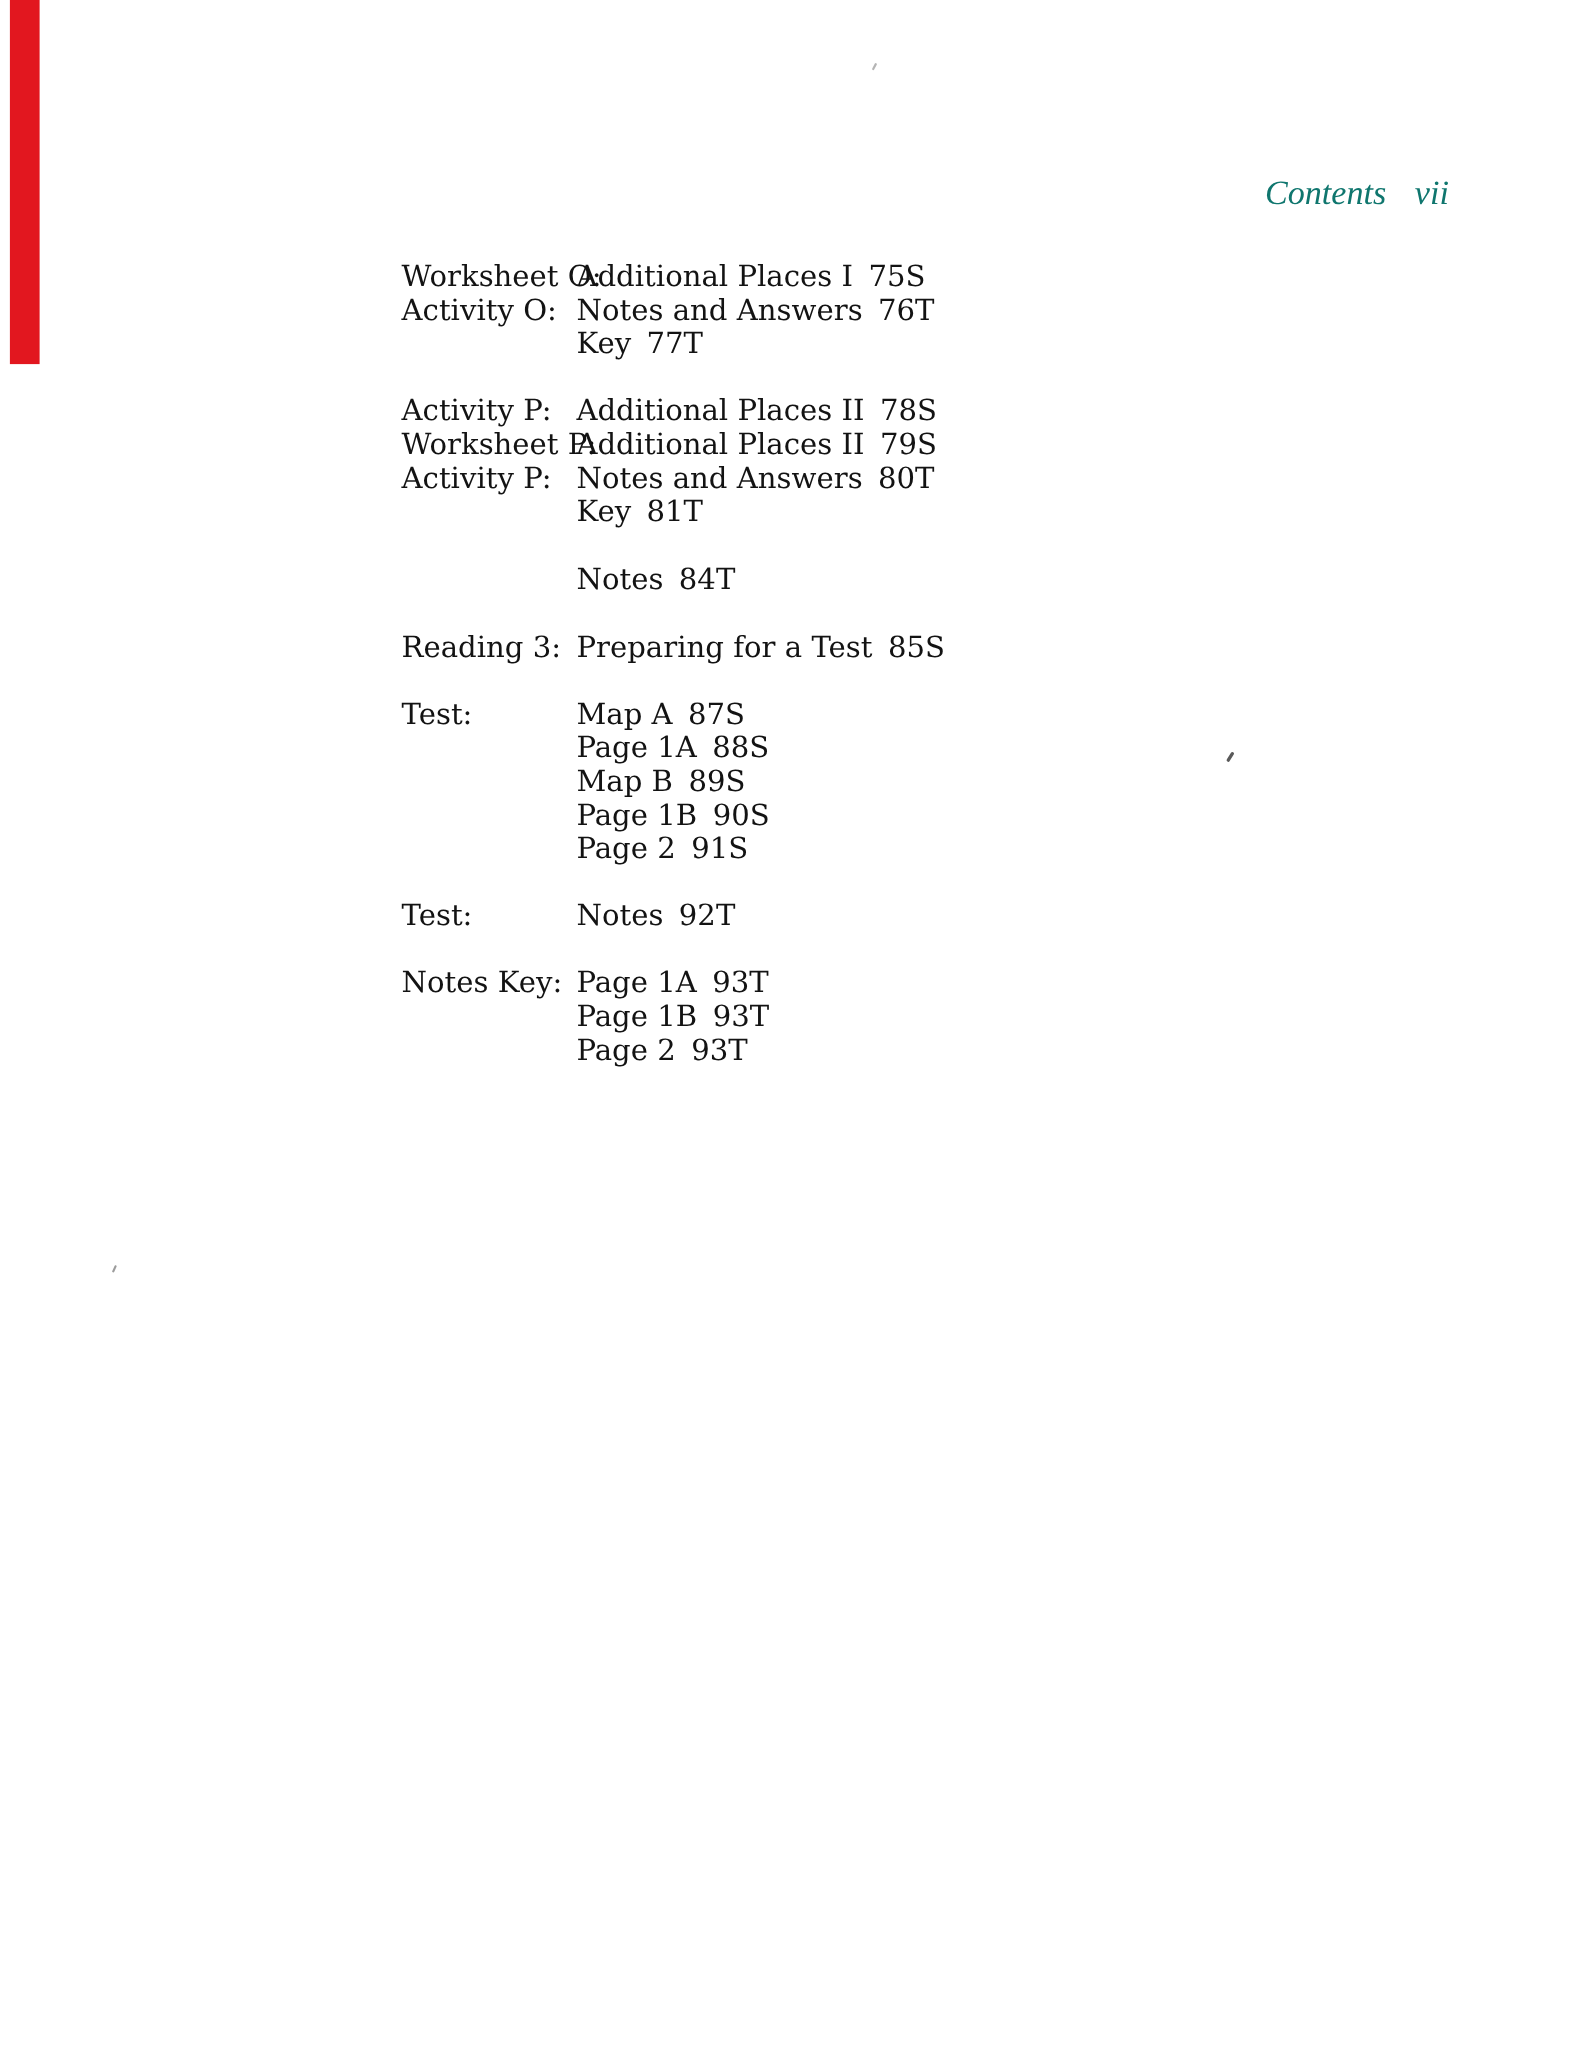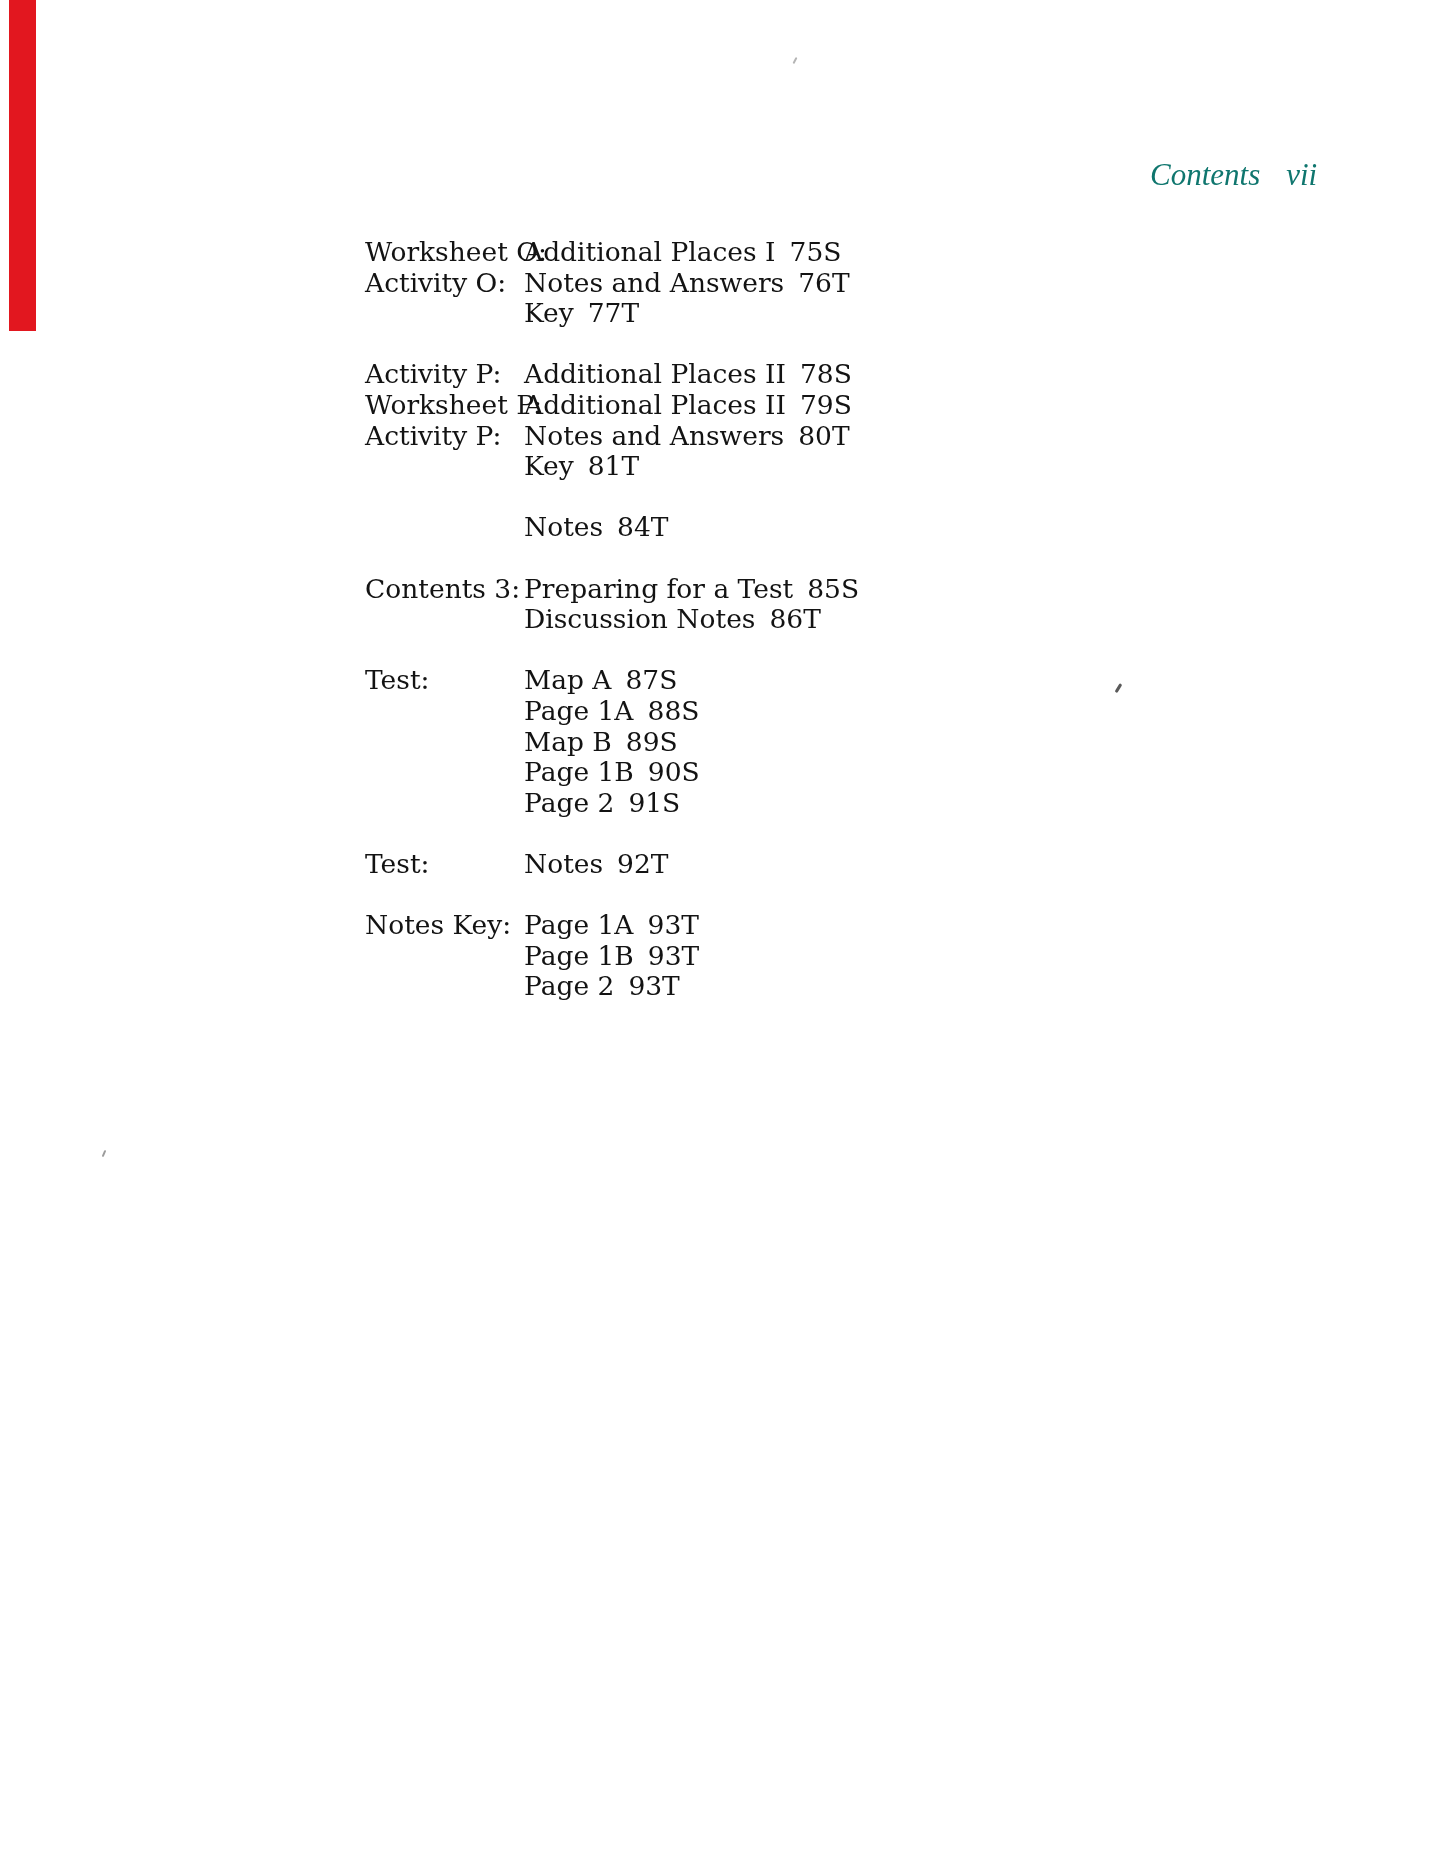--- a/index.html
+++ b/index.html
@@ -133,28 +133,23 @@
       </div>
       <div class="toc-section">
         <div class="toc-row">
           <span class="label"></span>
           <span class="entry">Notes</span>
           <span class="ref">84T</span>
         </div>
       </div>
       <div class="toc-section">
         <div class="toc-row">
-          <span class="label">Contents 3:</span>
+          <span class="label">Reading 3:</span>
           <span class="entry">Preparing for a Test</span>
           <span class="ref">85S</span>
-        </div>
-        <div class="toc-row">
-          <span class="label"></span>
-          <span class="entry">Discussion Notes</span>
-          <span class="ref">86T</span>
         </div>
       </div>
       <div class="toc-section">
         <div class="toc-row">
           <span class="label">Test:</span>
           <span class="entry">Map A</span>
           <span class="ref">87S</span>
         </div>
         <div class="toc-row">
           <span class="label"></span>

